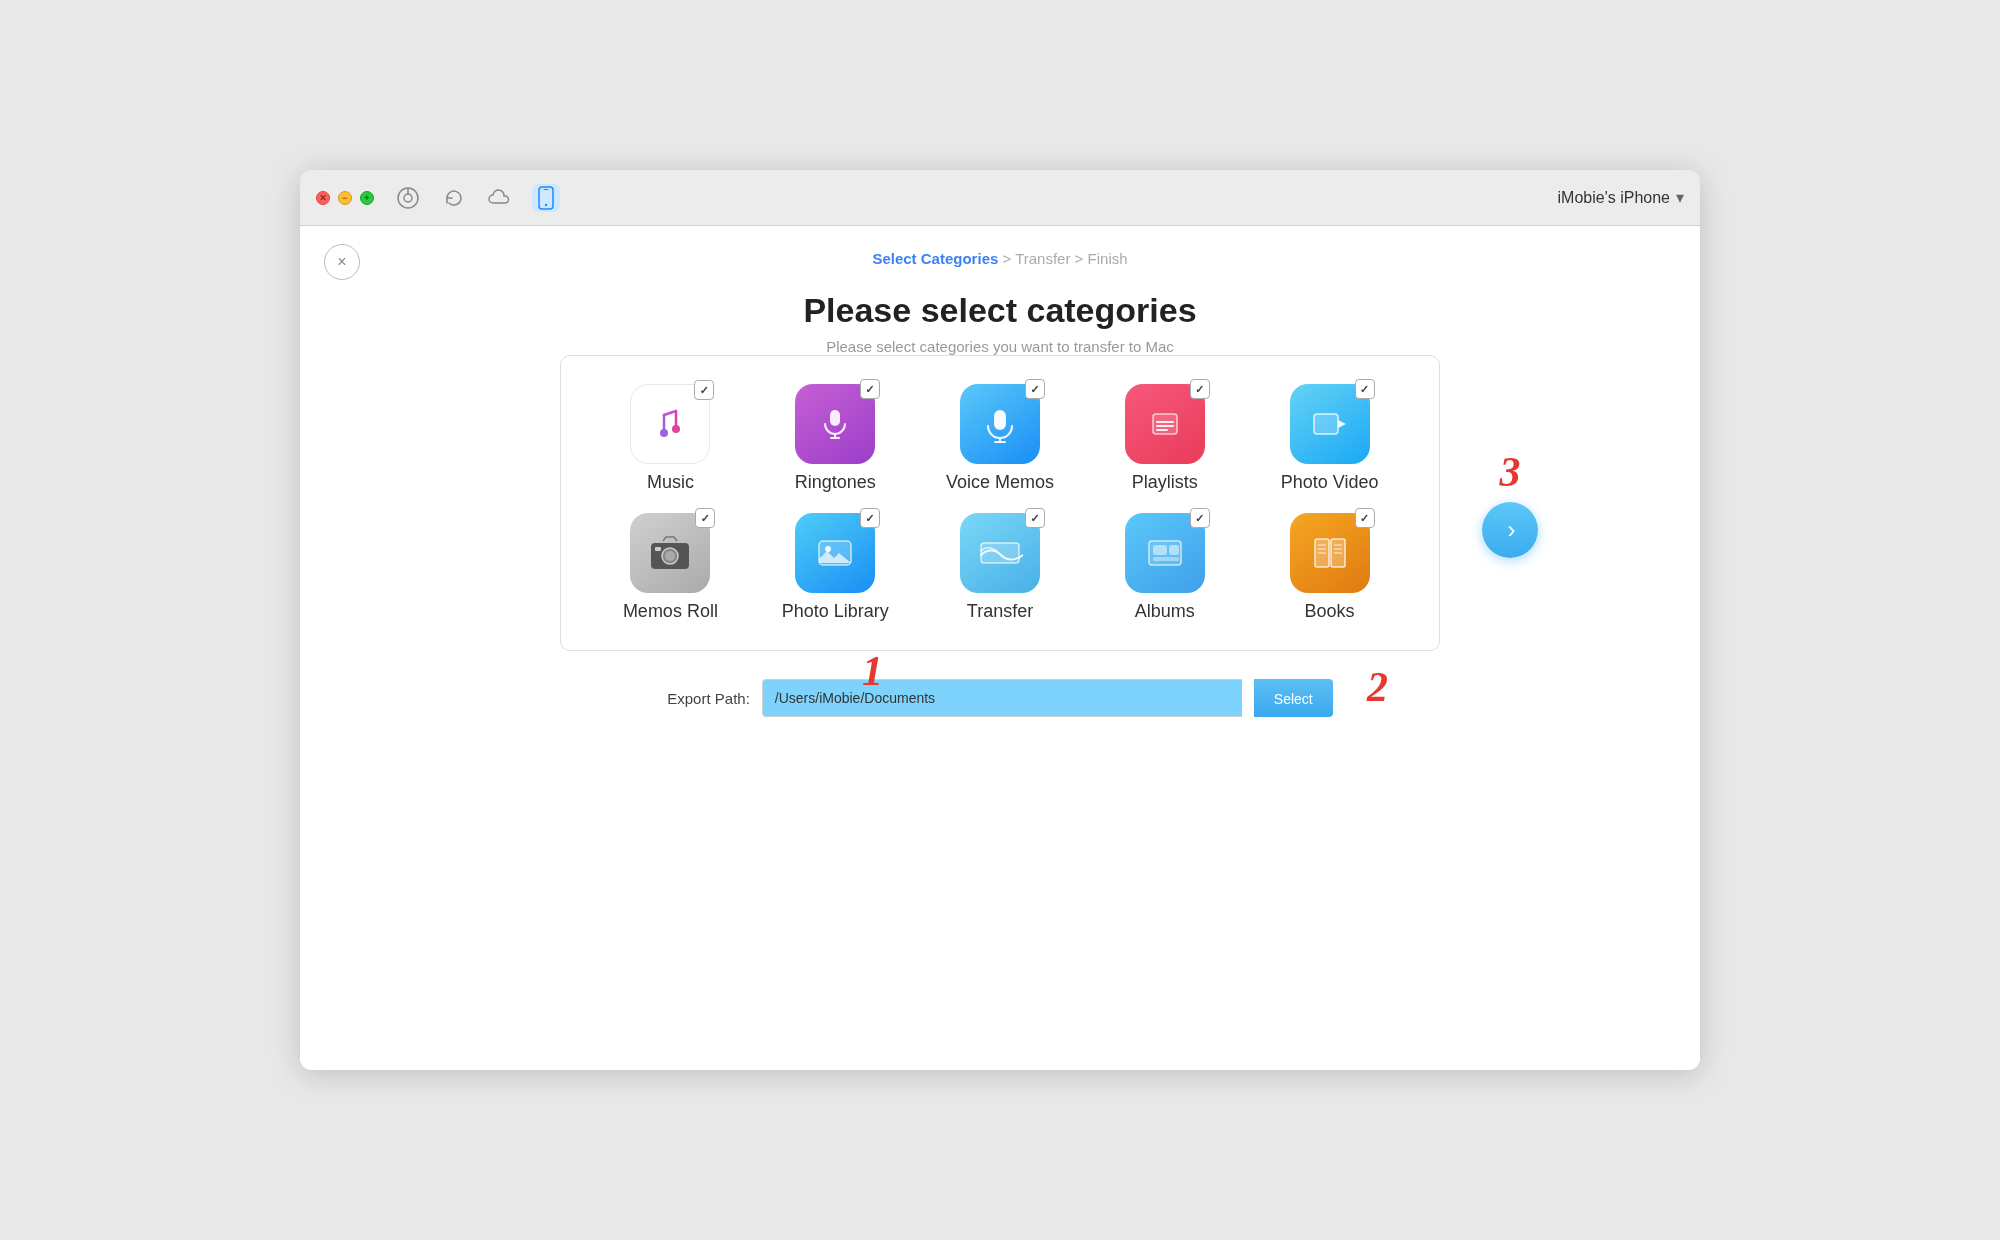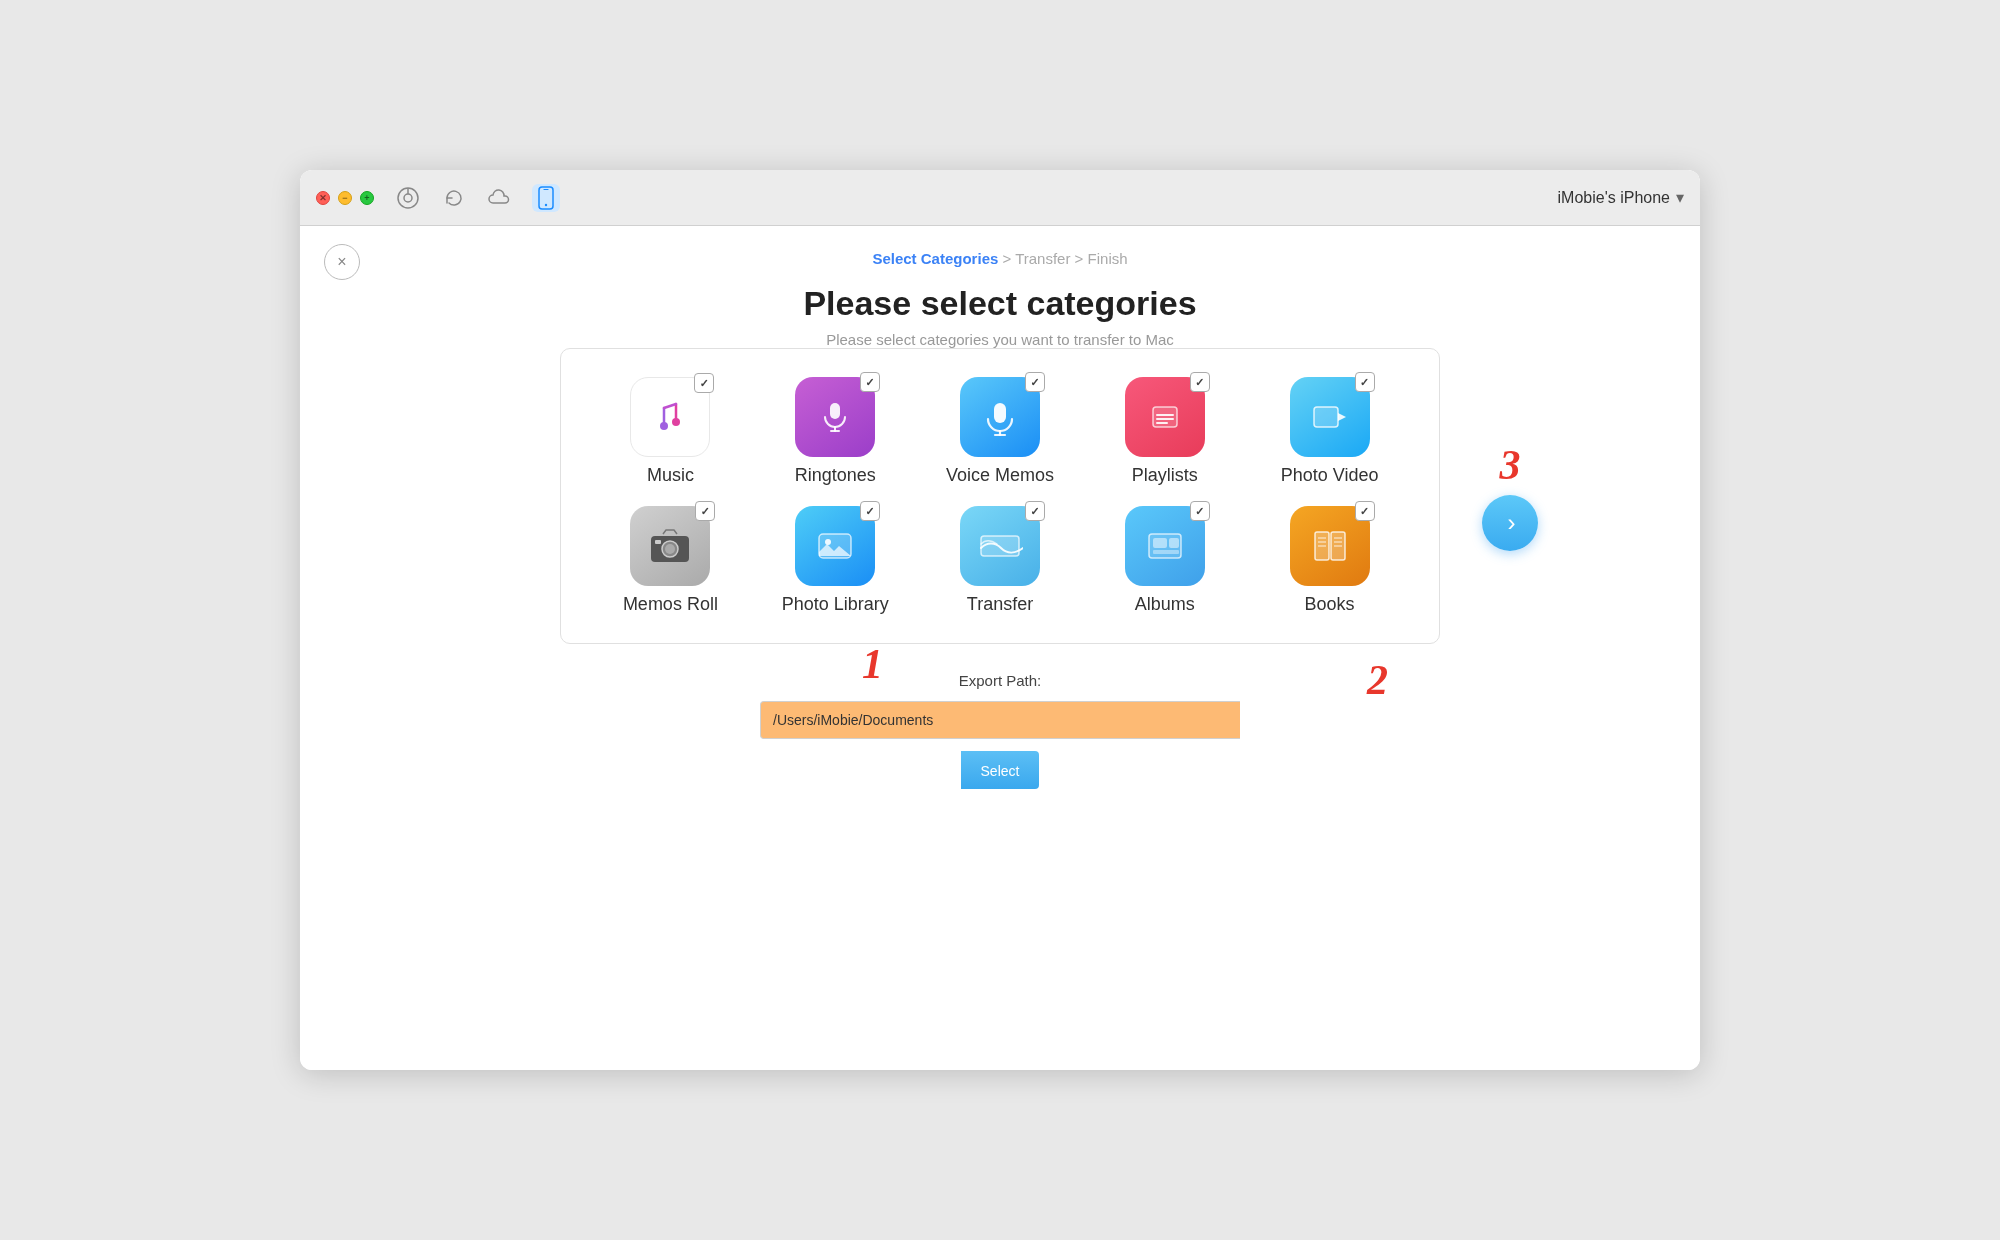--- a/index.html
+++ b/index.html
@@ -120,21 +120,21 @@
       color: #3b82f6;
       font-weight: 600;
     }
     .breadcrumb .inactive-step {
       color: #aaa;
     }
     .page-title {
       font-size: 34px;
       font-weight: 600;
       color: #222;
-      margin-top: 17px;
+      margin-top: 24px;
       margin-bottom: 8px;
     }
     .page-subtitle {
       font-size: 15px;
       color: #999;
     }
     .categories-box {
       border: 1px solid #e0e0e0;
       border-radius: 10px;
       padding: 28px 32px;
@@ -204,37 +204,36 @@
     .icon-photolibrary { background: linear-gradient(145deg, #4ecdf7, #1a8ef5); }
     .icon-panoramas { background: linear-gradient(145deg, #7ad7f7, #48b0e8); }
     .icon-albums { background: linear-gradient(145deg, #5ac8fa, #3fa0ea); }
     .icon-books { background: linear-gradient(145deg, #f5a623, #e07a10); }
 
     .export-path-row {
       display: flex;
       align-items: center;
       margin-top: 28px;
       gap: 12px;
-      flex-direction: column;
     }
     .export-label {
       font-size: 15px;
       color: #444;
       white-space: nowrap;
     }
     .export-input {
       width: 480px;
       height: 38px;
       border: 1px solid #d0d0d0;
       border-right: none;
       border-radius: 4px 0 0 4px;
       padding: 0 12px;
       font-size: 14px;
       color: #333;
-      background: #fdba74;
+      background: #7dd3fc;
       outline: none;
     }
     .export-select-btn {
       height: 38px;
       padding: 12px 20px;
       background: linear-gradient(180deg, #5cbff5, #3aa8ee);
       color: #fff;
       font-size: 14px;
       border: none;
       border-radius: 0 4px 4px 0;

